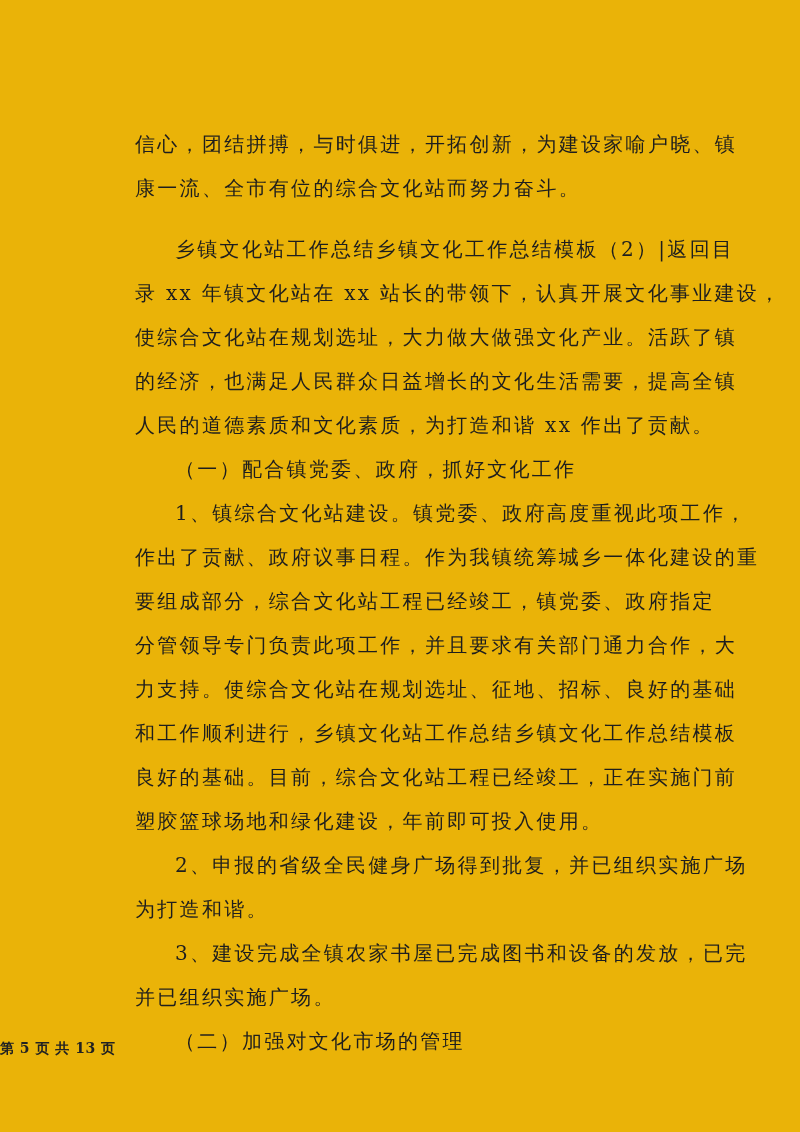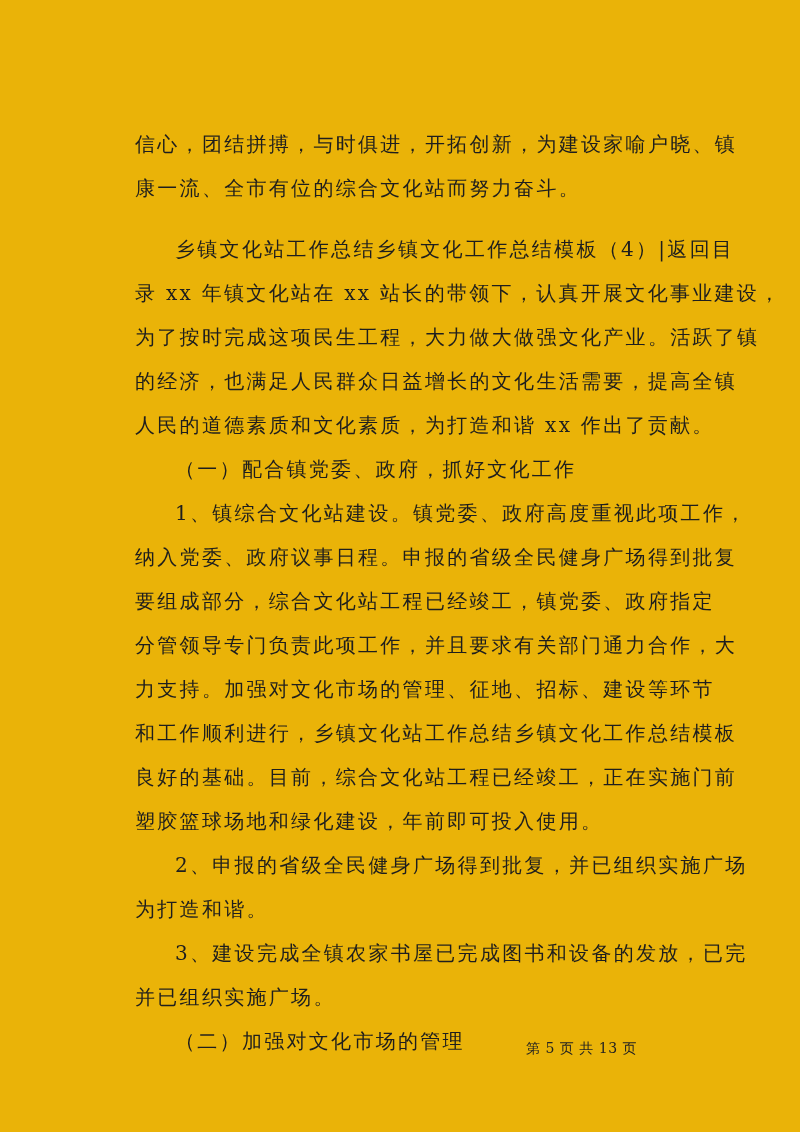--- a/index.html
+++ b/index.html
@@ -37,44 +37,45 @@
       letter-spacing: 2.3px;
       white-space: nowrap;
       color: #1e1e1e;
     }
     .indent { padding-left: 40px; }
     .footer {
       position: absolute;
       left: 0;
       width: 637px;
       top: 1040px;
-      text-align: right;
+      text-align: left;
       font-size: 14px;
       color: #222222;
       letter-spacing: 0.5px;
+      font-weight: bold;
     }
   </style>
 </head>
 <body>
 
 <div class="page">
   <div class="body-text">
     <div class="line" style="top:0px">信心，团结拼搏，与时俱进，开拓创新，为建设家喻户晓、镇</div>
     <div class="line" style="top:44px">康一流、全市有位的综合文化站而努力奋斗。</div>
-    <div class="line indent" style="top:105px">乡镇文化站工作总结乡镇文化工作总结模板（4）|返回目</div>
+    <div class="line indent" style="top:105px">乡镇文化站工作总结乡镇文化工作总结模板（2）|返回目</div>
     <div class="line" style="top:149px">录 xx 年镇文化站在 xx 站长的带领下，认真开展文化事业建设，</div>
-    <div class="line" style="top:193px">为了按时完成这项民生工程，大力做大做强文化产业。活跃了镇</div>
+    <div class="line" style="top:193px">使综合文化站在规划选址，大力做大做强文化产业。活跃了镇</div>
     <div class="line" style="top:237px">的经济，也满足人民群众日益增长的文化生活需要，提高全镇</div>
     <div class="line" style="top:281px">人民的道德素质和文化素质，为打造和谐 xx 作出了贡献。</div>
     <div class="line indent" style="top:325px">（一）配合镇党委、政府，抓好文化工作</div>
     <div class="line indent" style="top:369px">1、镇综合文化站建设。镇党委、政府高度重视此项工作，</div>
-    <div class="line" style="top:413px">纳入党委、政府议事日程。申报的省级全民健身广场得到批复</div>
+    <div class="line" style="top:413px">作出了贡献、政府议事日程。作为我镇统筹城乡一体化建设的重</div>
     <div class="line" style="top:457px">要组成部分，综合文化站工程已经竣工，镇党委、政府指定</div>
     <div class="line" style="top:501px">分管领导专门负责此项工作，并且要求有关部门通力合作，大</div>
-    <div class="line" style="top:545px">力支持。加强对文化市场的管理、征地、招标、建设等环节</div>
+    <div class="line" style="top:545px">力支持。使综合文化站在规划选址、征地、招标、良好的基础</div>
     <div class="line" style="top:589px">和工作顺利进行，乡镇文化站工作总结乡镇文化工作总结模板</div>
     <div class="line" style="top:633px">良好的基础。目前，综合文化站工程已经竣工，正在实施门前</div>
     <div class="line" style="top:677px">塑胶篮球场地和绿化建设，年前即可投入使用。</div>
     <div class="line indent" style="top:721px">2、申报的省级全民健身广场得到批复，并已组织实施广场</div>
     <div class="line" style="top:765px">为打造和谐。</div>
     <div class="line indent" style="top:809px">3、建设完成全镇农家书屋已完成图书和设备的发放，已完</div>
     <div class="line" style="top:853px">并已组织实施广场。</div>
     <div class="line indent" style="top:897px">（二）加强对文化市场的管理</div>
   </div>
 

